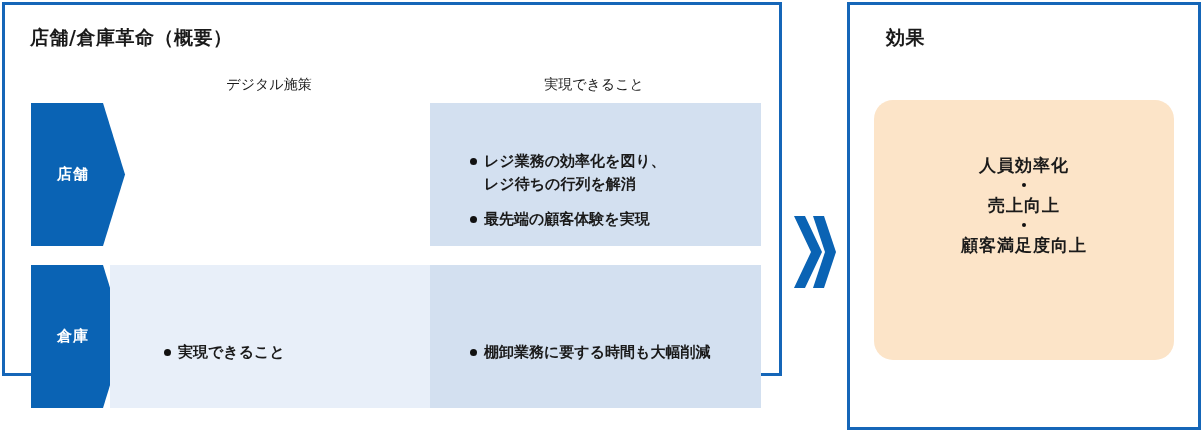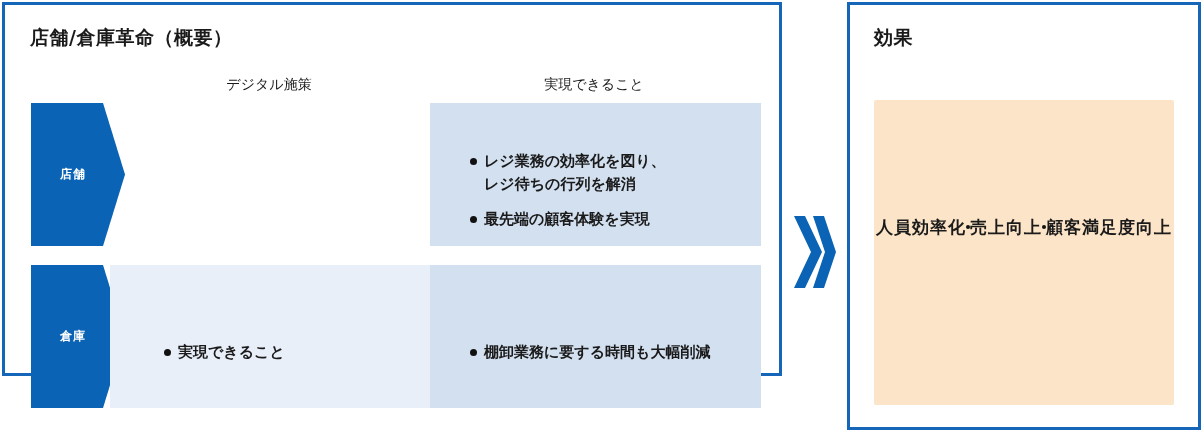--- a/index.html
+++ b/index.html
@@ -5,55 +5,55 @@
     html, body { margin: 0; padding: 0; background: #ffffff; }
     body { width: 1204px; height: 433px; position: relative; overflow: hidden;
            font-family: "DejaVu Sans", "Liberation Sans", sans-serif; color: #1a1a1a; }
 
     .box { position: absolute; border: 3px solid #1566b8; box-sizing: border-box; background: #fff; }
     #left-box  { left: 2px; top: 2px; width: 780px; height: 374px; }
     #right-box { left: 847px; top: 2px; width: 354px; height: 428px; }
 
     .box-title { position: absolute; font-size: 19px; font-weight: bold; letter-spacing: 0.5px; }
     #left-box .box-title  { left: 25px; top: 20px; }
-    #right-box .box-title { left: 24px; top: 20px; text-align: right; }
+    #right-box .box-title { left: 36px; top: 20px; text-align: right; }
 
     .col-header { position: absolute; top: 71px; font-size: 14px; text-align: center; }
     #col-h-1 { left: 103px; width: 322px; }
     #col-h-2 { left: 423px; width: 332px; }
 
     .row { position: absolute; left: 26px; width: 730px; height: 143px; }
     #row-0 { top: 98px; }
     #row-1 { top: 260px; }
 
     .chevron { position: absolute; left: 0; top: 0; width: 96px; height: 143px; }
     .chevron svg { position: absolute; left: 0; top: 0; }
     .chevron-label { position: absolute; left: 0; top: 0; width: 84px; height: 143px;
                      display: flex; align-items: center; justify-content: center;
-                     color: #ffffff; font-size: 12px; font-weight: bold; letter-spacing: 1px; }
+                     color: #ffffff; font-size: 15px; font-weight: bold; letter-spacing: 1px; }
 
     .measure-panel { position: absolute; left: 79px; top: 0; width: 320px; height: 143px;
                      background: #e8eff9; }
     .result-panel { position: absolute; left: 399px; top: 0; width: 331px; height: 143px;
                     background: #d3e0f0; }
 
     .bullet-list { list-style: none; margin: 16px; padding: 0; position: absolute; }
     .measure-panel .bullet-list { left: 38px; top: 0; height: 143px; display: flex;
                                   flex-direction: column; justify-content: center; }
     .result-panel .bullet-list { left: 24px; top: 0; height: 143px; display: flex;
                                  flex-direction: column; justify-content: center; }
     .bullet-list li { position: relative; padding-left: 14px; font-size: 15px; font-weight: bold;
                       line-height: 23px; margin: 6px 0; white-space: pre-line; }
     .bullet-list li::before { content: ""; position: absolute; left: 0; top: 8px; width: 7px; height: 7px;
                               border-radius: 50%; background: #111; }
 
     #double-chevron { position: absolute; left: 793px; top: 216px; width: 44px; height: 72px; }
 
-    #effect-card { position: absolute; left: 874px; top: 100px; width: 300px; height: 305px;
-                   background: #fce4c8; border-radius: 2px; display: flex; 
+    #effect-card { position: absolute; left: 874px; top: 100px; width: 300px; height: 260px;
+                   background: #fce4c8; border-radius: 19px; display: flex; flex-direction: column;
                    align-items: center; justify-content: center; padding-bottom: 50px; box-sizing: border-box; }
     .effect-line { font-size: 17px; font-weight: bold; line-height: 23px; letter-spacing: 1px; }
     .effect-dot { width: 4px; height: 4px; background: #111; border-radius: 50%; margin: 6px 0 7px; }
   </style>
 </head>
 <body>
 
 <div id="left-box" class="box">
   <div class="box-title">店舗/倉庫革命（概要）</div>
   <div class="col-header" id="col-h-1">デジタル施策</div>

